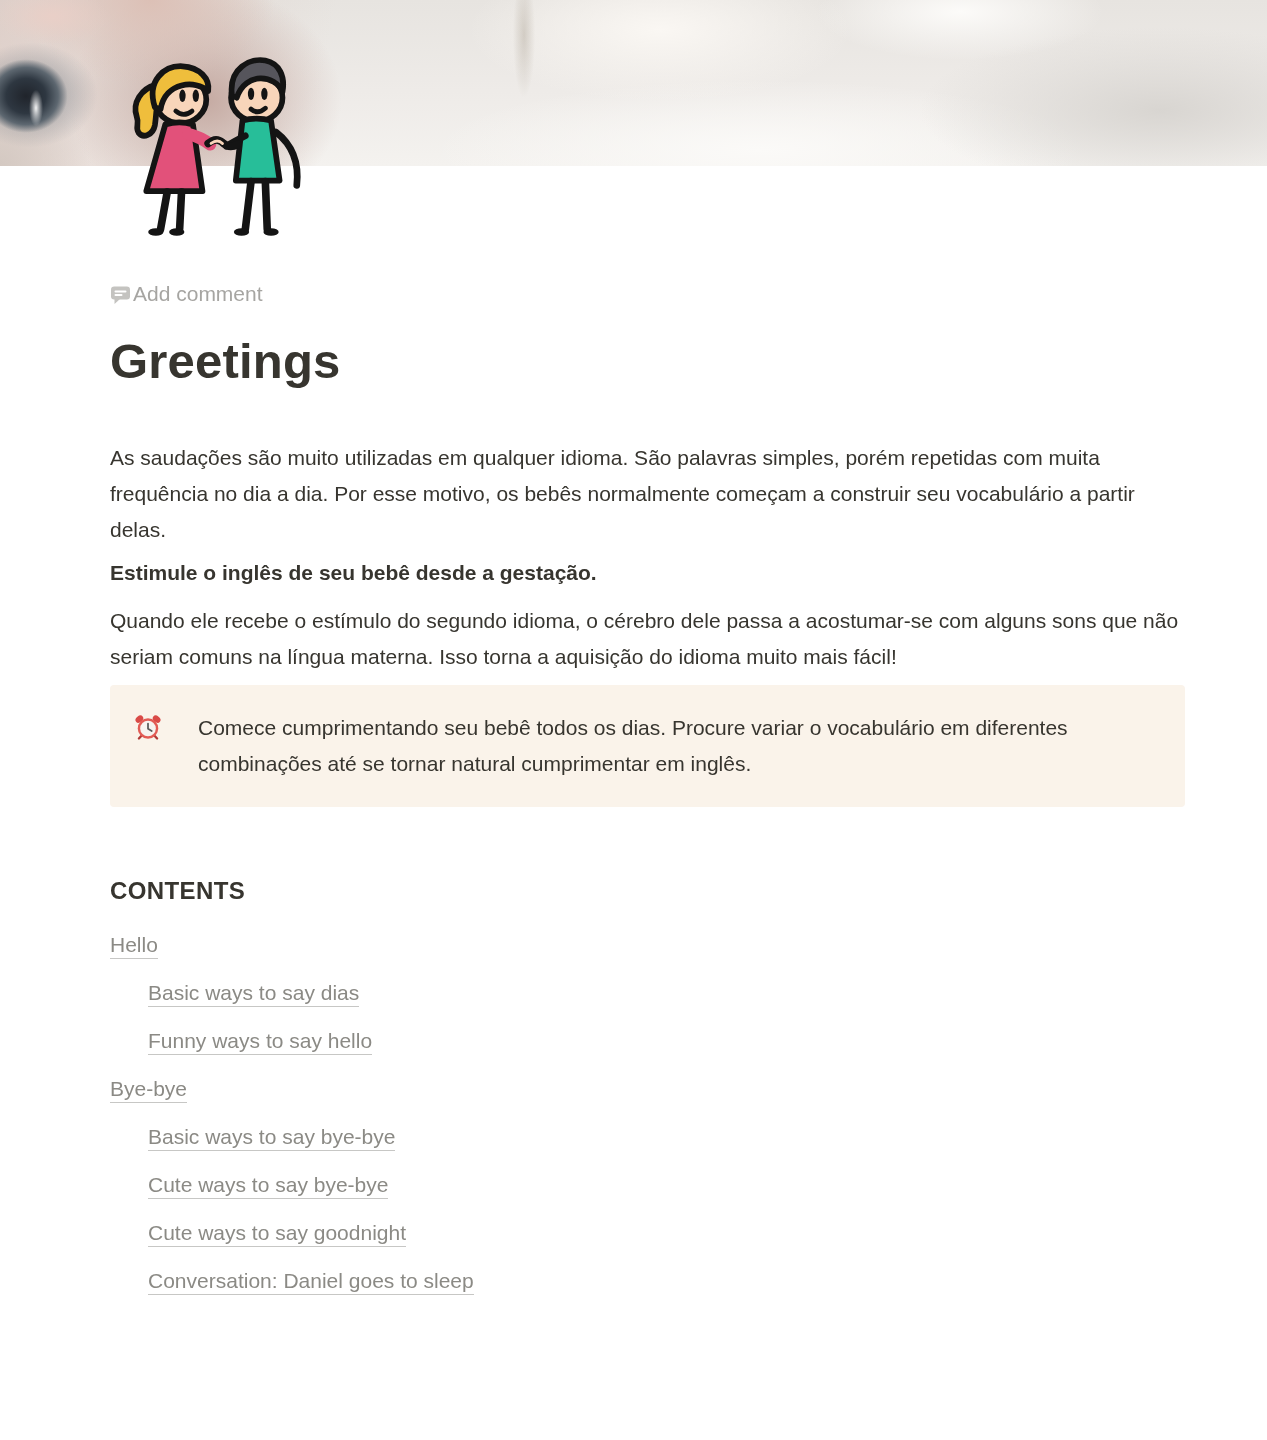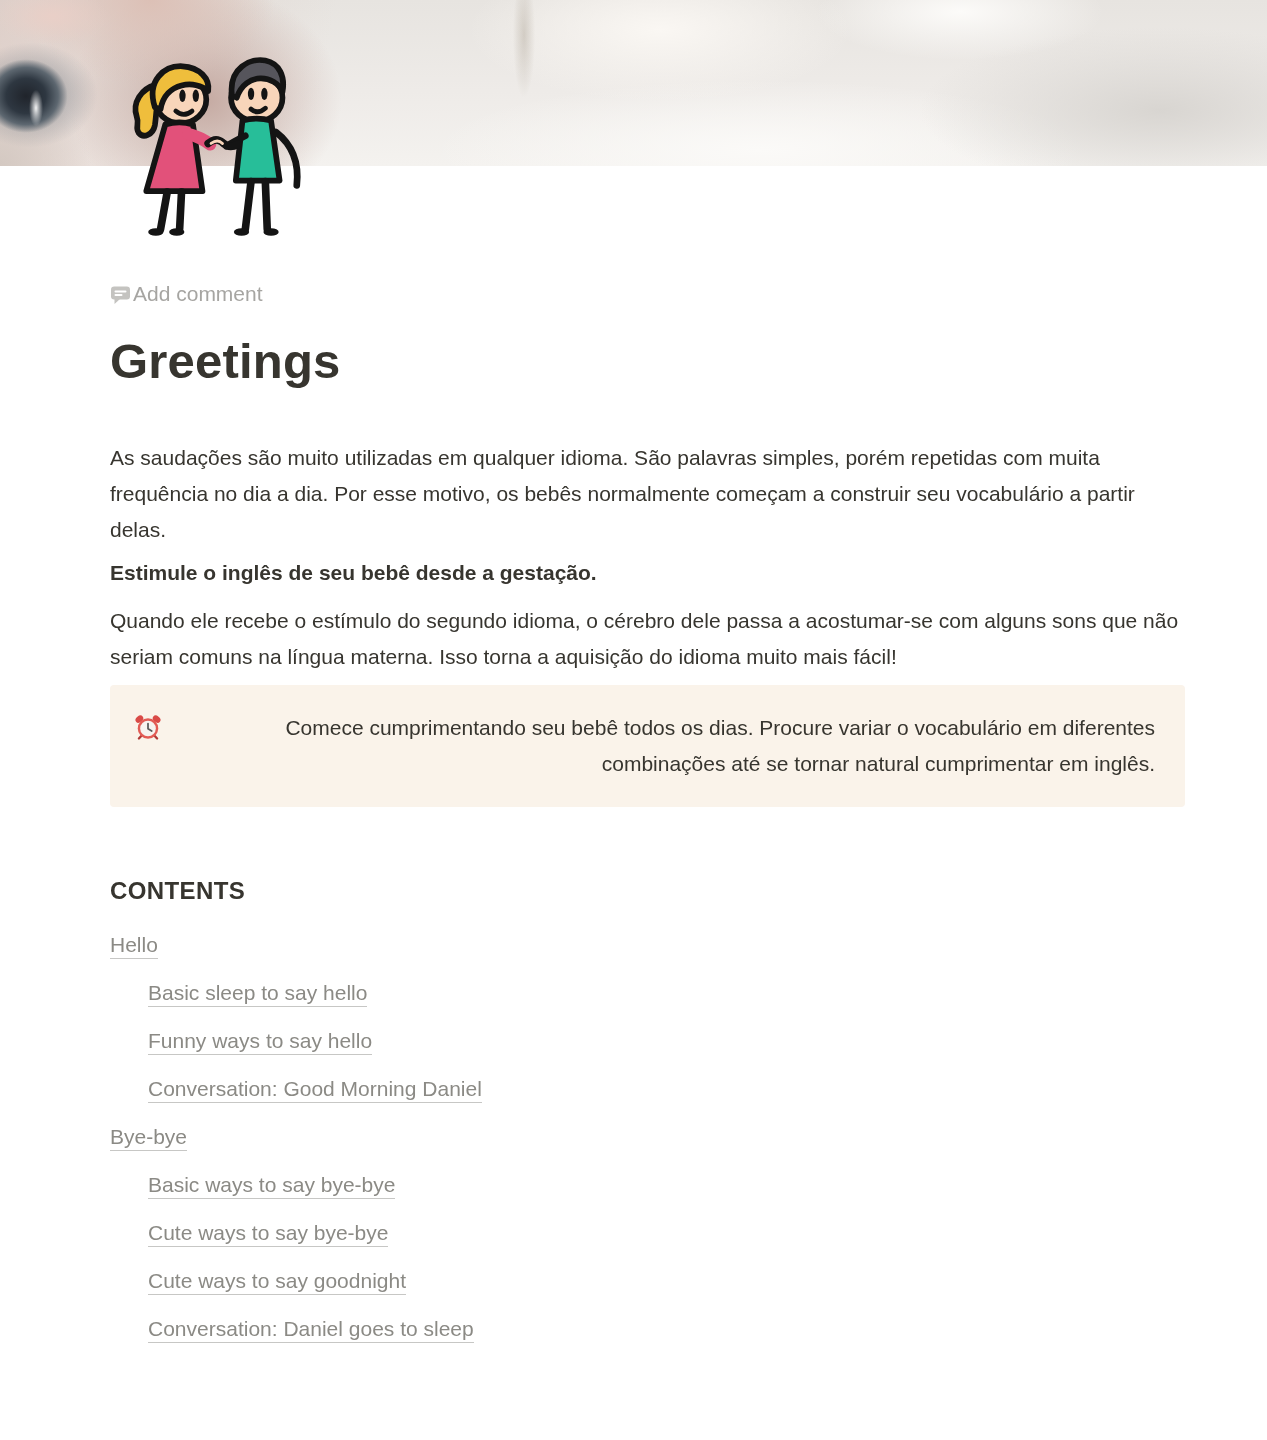--- a/index.html
+++ b/index.html
@@ -88,21 +88,20 @@
   }
 
   .callout{
     margin-top:10px;
     background:var(--callout-bg);
     border-radius:4px;
     padding:25px 30px 25px 24px;
     display:flex;
     align-items:flex-start;
     gap:36px;
-    text-align:right;
   }
   .callout .emoji{flex:0 0 auto;margin-top:4px;}
   .callout .callout-text{
     font-size:21px;
     line-height:36px;
   }
 
   h3.contents-heading{
     margin:70px 0 0 0;
     font-size:24px;
@@ -213,27 +212,24 @@
     <div class="callout-text">Comece cumprimentando seu bebê todos os dias. Procure variar o vocabulário em diferentes combinações até se tornar natural cumprimentar em inglês.</div>
   </div>
 
   <h3 class="contents-heading">CONTENTS</h3>
 
   <div class="toc">
       <div class="toc-row">
     <a class="toc-link">Hello</a>
   </div>
       <div class="toc-row indent">
-    <a class="toc-link">Basic sleep to say hello</a>
+    <a class="toc-link">Basic ways to say dias</a>
   </div>
       <div class="toc-row indent">
     <a class="toc-link">Funny ways to say hello</a>
-  </div>
-      <div class="toc-row indent">
-    <a class="toc-link">Conversation: Good Morning Daniel</a>
   </div>
       <div class="toc-row">
     <a class="toc-link">Bye-bye</a>
   </div>
       <div class="toc-row indent">
     <a class="toc-link">Basic ways to say bye-bye</a>
   </div>
       <div class="toc-row indent">
     <a class="toc-link">Cute ways to say bye-bye</a>
   </div>

